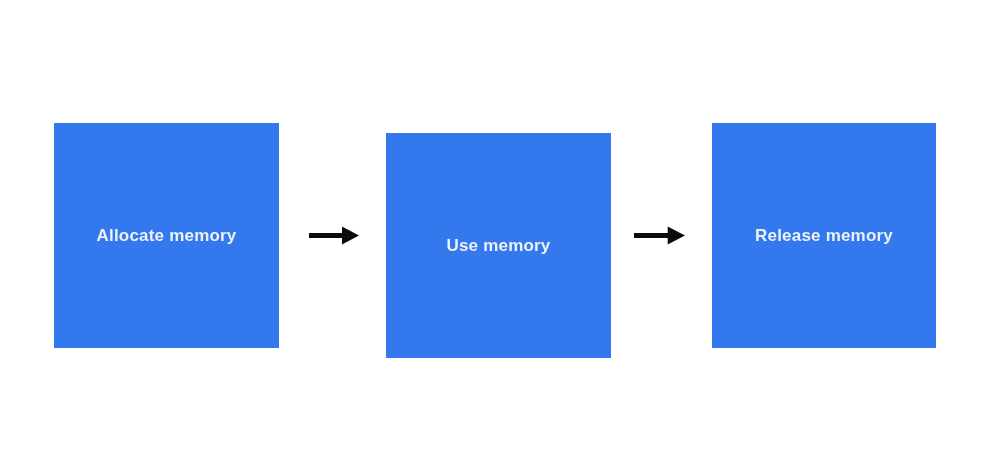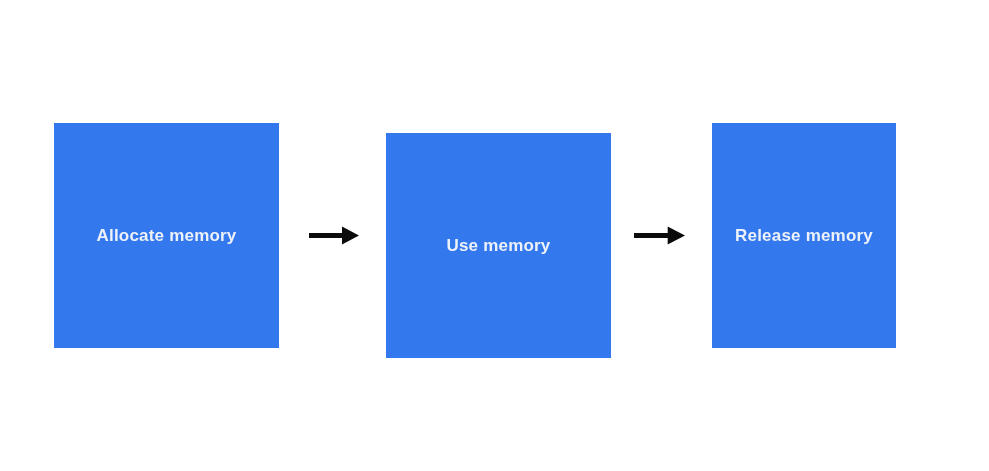--- a/index.html
+++ b/index.html
@@ -35,21 +35,21 @@
   .node .label {
     color: var(--node-text);
     font-size: 17px;
     font-weight: 700;
     letter-spacing: 0.2px;
     text-align: center;
     white-space: nowrap;
   }
   .node-1 { left: 54px; }
   .node-2 { left: 386px; margin-top: 10px; }
-  .node-3 { left: 712px; width: 184px; }
+  .node-3 { left: 712px; width: 224px; }
   .arrow {
     position: absolute;
     top: 223px;
     height: 25px;
   }
   .arrow-1 { left: 309px; width: 50px; }
   .arrow-2 { left: 634px; width: 51px; }
   .arrow svg { display: block; width: 100%; height: 100%; }
   .arrow line { stroke: var(--arrow); stroke-width: 5; }
   .arrow polygon { fill: var(--arrow); }

